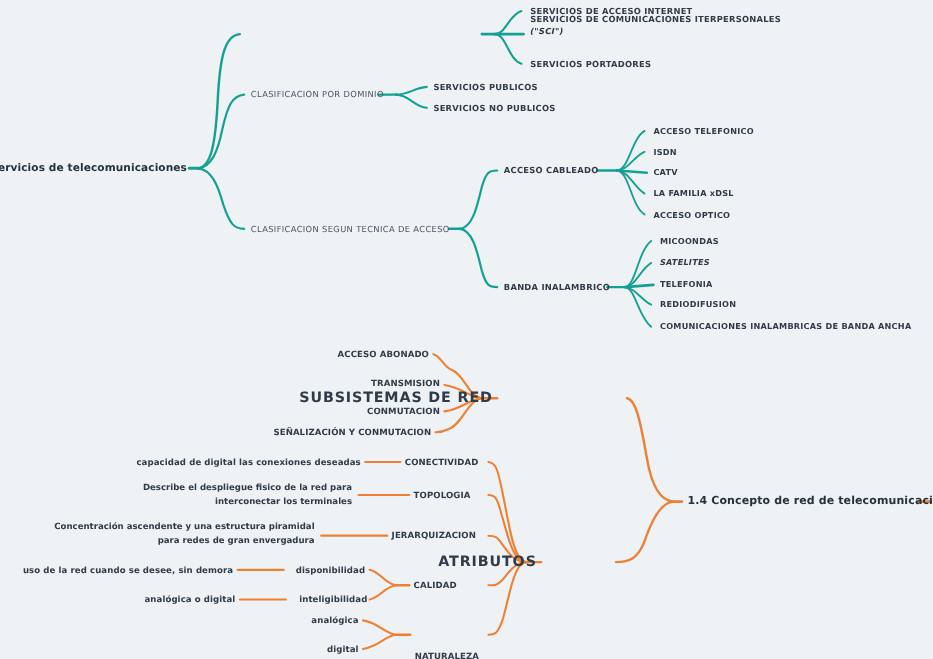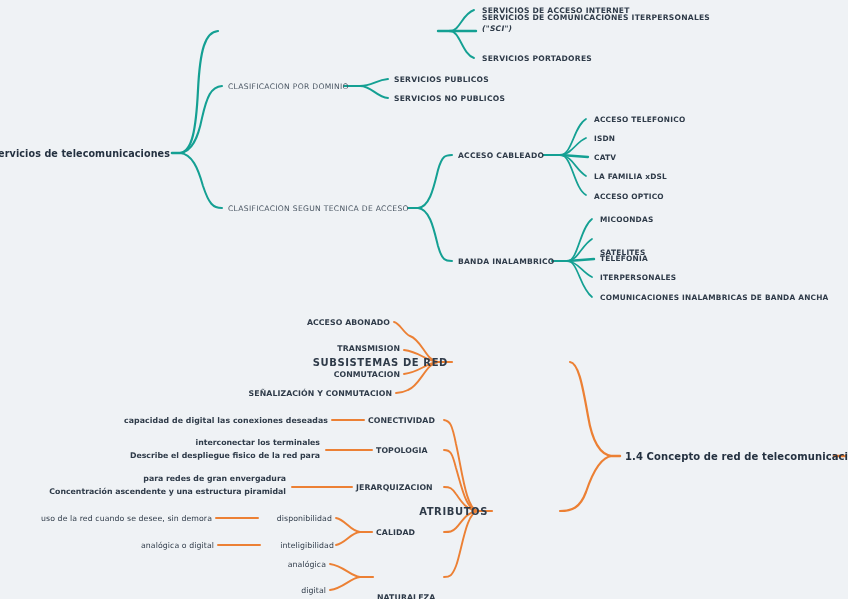--- a/index.html
+++ b/index.html
@@ -66,34 +66,34 @@
     color: #2f3b49;
     letter-spacing: 0.03em;
   }
   .lvl3 {
     font-size: 7.4px;
     font-weight: 700;
     color: #2f3b49;
     letter-spacing: 0.03em;
   }
   .big-o {
-    font-size: 10px;
+    font-size: 13px;
     font-weight: 700;
     color: #2f3b49;
     letter-spacing: 0.06em;
   }
   .leaf-o {
     font-size: 7.8px;
     font-weight: 700;
     color: #2f3b49;
     letter-spacing: 0.01em;
   }
   .leaf-lc {
     font-size: 7.8px;
-    font-weight: 400;
+    font-weight: 700;
     color: #2f3b49;
     letter-spacing: 0.01em;
   }
   .desc {
     font-size: 7.8px;
     font-weight: 700;
     color: #2f3b49;
     line-height: 12.5px;
     text-align: right;
   }
@@ -209,49 +209,49 @@
 
   <div class="node lvl3 a-left" style="left:594px; top:119px;">ACCESO TELEFONICO</div>
   <div class="node lvl3 a-left" style="left:594px; top:138px;">ISDN</div>
   <div class="node lvl3 a-left" style="left:594px; top:157px;">CATV</div>
   <div class="node lvl3 a-left" style="left:594px; top:176px;">LA FAMILIA xDSL</div>
   <div class="node lvl3 a-left" style="left:594px; top:196px;">ACCESO OPTICO</div>
 
   <div class="node lvl2 a-left" style="left:458px; top:261px;">BANDA INALAMBRICO</div>
 
   <div class="node lvl3 a-left" style="left:600px; top:219px;">MICOONDAS</div>
-  <div class="node lvl3 a-left" style="left:600px; top:252px;">SATELITES</div>
+  <div class="node lvl3 a-left" style="left:600px; top:238px;font-style:italic;">SATELITES</div>
   <div class="node lvl3 a-left" style="left:600px; top:258px;">TELEFONIA</div>
-  <div class="node lvl3 a-left" style="left:600px; top:277px;">ITERPERSONALES</div>
+  <div class="node lvl3 a-left" style="left:600px; top:277px;">REDIODIFUSION</div>
   <div class="node lvl3 a-left" style="left:600px; top:297px;">COMUNICACIONES INALAMBRICAS DE BANDA ANCHA</div>
 
   <div class="node root-orange a-left" style="left:625px; top:456px;">1.4 Concepto de red de telecomunicación</div>
 
   <div class="node big-o a-right" style="left:448px; top:362px;">SUBSISTEMAS DE RED</div>
 
   <div class="node leaf-o a-right" style="left:390px; top:322px;">ACCESO ABONADO</div>
   <div class="node leaf-o a-right" style="left:400px; top:348px;">TRANSMISION</div>
   <div class="node leaf-o a-right" style="left:400px; top:374px;">CONMUTACION</div>
   <div class="node leaf-o a-right" style="left:392px; top:393px;">SEÑALIZACIÓN Y CONMUTACION</div>
 
   <div class="node big-o a-right" style="left:488px; top:511px;">ATRIBUTOS</div>
 
   <div class="node leaf-o a-left" style="left:368px; top:420px;">CONECTIVIDAD</div>
   <div class="node leaf-o a-right" style="left:328px; top:420px;">capacidad de digital las conexiones deseadas</div>
 
   <div class="node leaf-o a-left" style="left:376px; top:450px;">TOPOLOGIA</div>
   <div class="desc" style="position:absolute; right:528px; top:437px; width:250px;">
+    <div>Describe el despliegue fisico de la red para</div>
     <div>interconectar los terminales</div>
-    <div>Describe el despliegue fisico de la red para</div>
   </div>
 
   <div class="node leaf-o a-left" style="left:356px; top:487px;">JERARQUIZACION</div>
   <div class="desc" style="position:absolute; right:562px; top:473px; width:272px;">
+    <div>Concentración ascendente y una estructura piramidal</div>
     <div>para redes de gran envergadura</div>
-    <div>Concentración ascendente y una estructura piramidal</div>
   </div>
 
   <div class="node leaf-o a-left" style="left:376px; top:532px;">CALIDAD</div>
   <div class="node leaf-lc a-right" style="left:332px; top:518px;">disponibilidad</div>
   <div class="node leaf-lc a-right" style="left:212px; top:518px;">uso de la red cuando se desee, sin demora</div>
   <div class="node leaf-lc a-right" style="left:334px; top:545px;">inteligibilidad</div>
   <div class="node leaf-lc a-right" style="left:214px; top:545px;">analógica o digital</div>
 
   <div class="node leaf-o a-left" style="left:377px; top:577px;margin-top:20px;">NATURALEZA</div>
   <div class="node leaf-lc a-right" style="left:326px; top:564px;">analógica</div>

